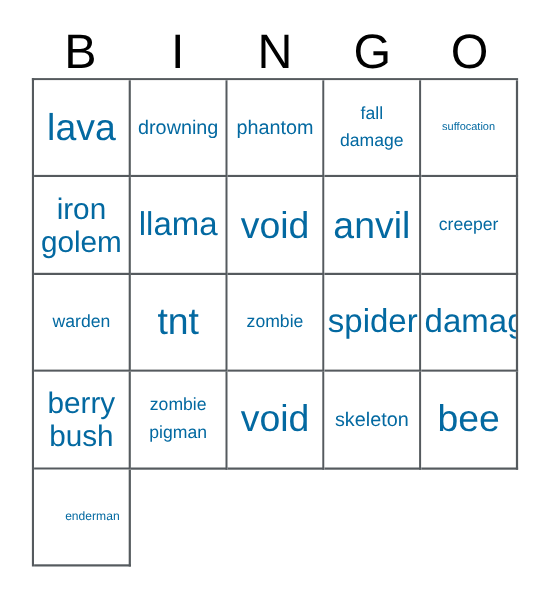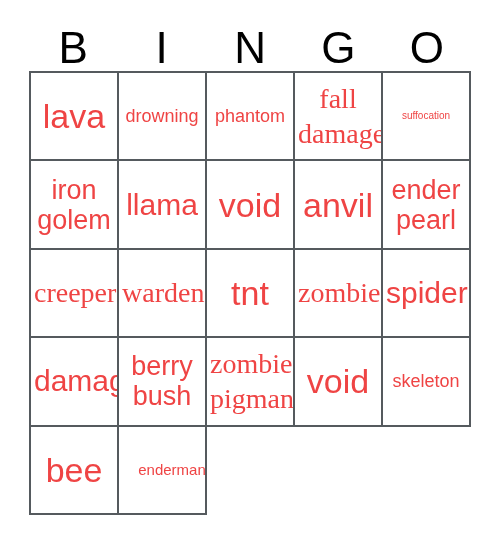--- a/index.html
+++ b/index.html
@@ -71,34 +71,34 @@
     text-align: center;
     padding: 2px 3px;
     overflow: hidden;
     background: #ffffff;
   }
 
   .cell-text {
     display: block;
     width: 100%;
     text-align: center;
-    color: #ef4444;
+    color: #0369a1;
     font-family: "Liberation Sans", sans-serif;
     font-weight: 400;
     white-space: pre-line;
     word-break: normal;
   }
 
   
   .sz-xxl { font-size: 34px; line-height: 36px; }
   .sz-xl  { font-size: 30px; line-height: 32px; }
   .sz-l   { font-size: 27px; line-height: 30px; }
-  .sz-m   { font-size: 28px; line-height: 35px; font-family: Liberation Serif, serif; }
+  .sz-m   { font-size: 16px; line-height: 25px; }
   .sz-s   { font-size: 18px; line-height: 20px; }
-  .sz-xs  { font-size: 15px; line-height: 18px; margin-left: 20px; }
+  .sz-xs  { font-size: 11px; line-height: 18px; margin-left: 20px; }
   .sz-xxs { font-size: 10px; line-height: 16px; }
 </style>
 </head>
 <body>
 
 <div id="card-root">
 
   <div id="bingo-header">
     <div class="header-letter">B</div>
     <div class="header-letter">I</div>
@@ -132,24 +132,20 @@
       <div class="bingo-cell">
         <span class="cell-text sz-xl">llama</span>
       </div>
       <div class="bingo-cell">
         <span class="cell-text sz-xxl">void</span>
       </div>
       <div class="bingo-cell">
         <span class="cell-text sz-xxl">anvil</span>
       </div>
       <div class="bingo-cell">
-        <span class="cell-text sz-l">ender
-pearl</span>
-      </div>
-      <div class="bingo-cell">
         <span class="cell-text sz-m">creeper</span>
       </div>
       <div class="bingo-cell">
         <span class="cell-text sz-m">warden</span>
       </div>
       <div class="bingo-cell">
         <span class="cell-text sz-xxl">tnt</span>
       </div>
       <div class="bingo-cell">
         <span class="cell-text sz-m">zombie</span>

